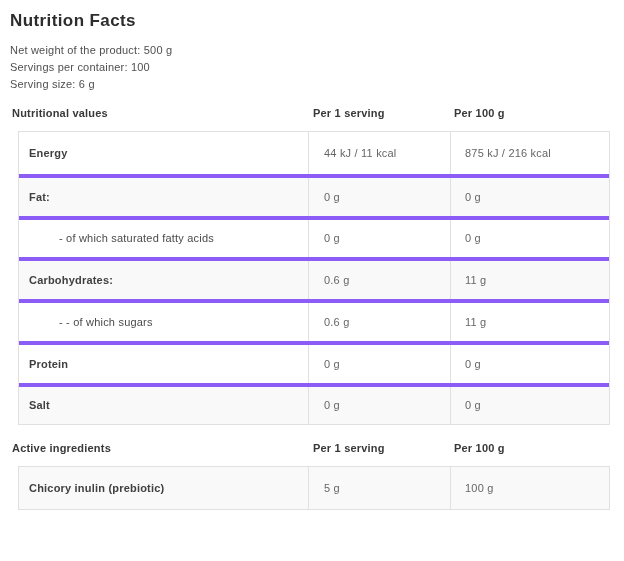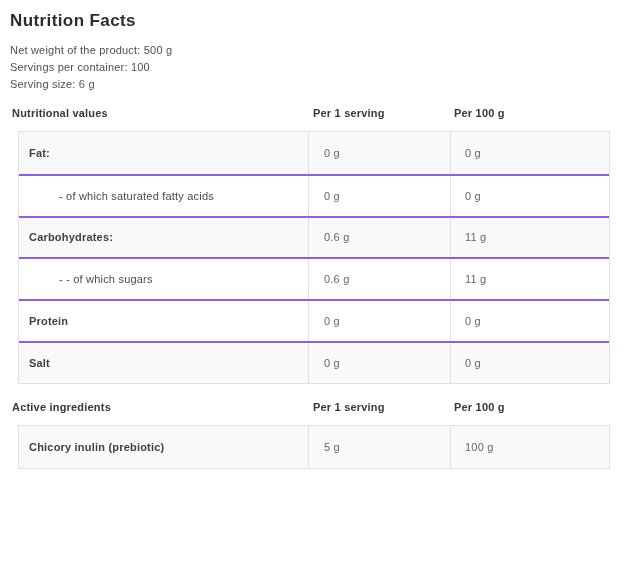--- a/index.html
+++ b/index.html
@@ -56,21 +56,21 @@
   .data-table {
     margin-left: 18px;
     width: 592px;
     border: 1px solid #e0e0e0;
   }
   .trow {
     display: flex;
     height: 41.75px;
     background: #ffffff;
   }
-  .trow + .trow { border-top: 2px solid #8b5cf6; justify-content: center; }
+  .trow + .trow { border-top: 4px solid #8b5cf6; justify-content: center; }
   .trow.shaded { background: #f9f9f9; }
   .tcell {
     display: flex;
     align-items: center;
     font-size: 11px;
     letter-spacing: 0.2px;
   }
   .tcell.label {
     width: 289px;
     padding-left: 10px;
@@ -107,20 +107,25 @@
   <div>Serving size: 6 g</div>
 </div>
 
 <div class="tbl-header-row first">
   <div class="hcol1">Nutritional values</div>
   <div class="hcol2">Per 1 serving</div>
   <div class="hcol3">Per 100 g</div>
 </div>
 
 <div class="data-table">
+  <div class="trow">
+    <div class="tcell label">Energy</div>
+    <div class="tcell val1">44 kJ / 11 kcal</div>
+    <div class="tcell val2">875 kJ / 216 kcal</div>
+  </div>
   <div class="trow shaded">
     <div class="tcell label">Fat:</div>
     <div class="tcell val1">0 g</div>
     <div class="tcell val2">0 g</div>
   </div>
   <div class="trow">
     <div class="tcell label sub">- of which saturated fatty acids</div>
     <div class="tcell val1">0 g</div>
     <div class="tcell val2">0 g</div>
   </div>

